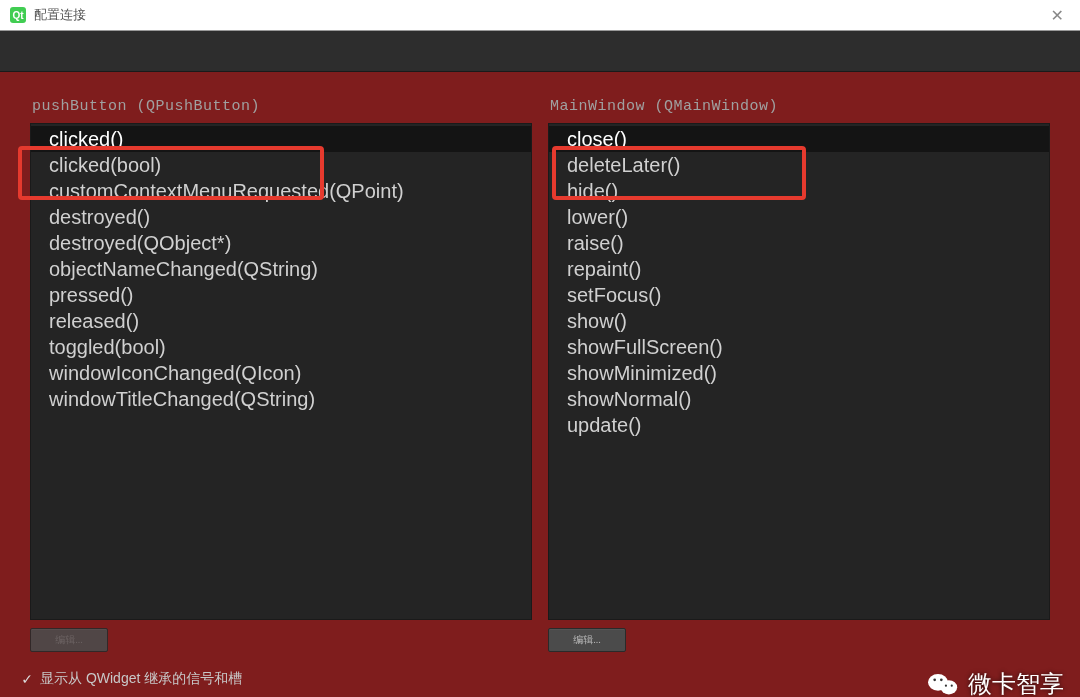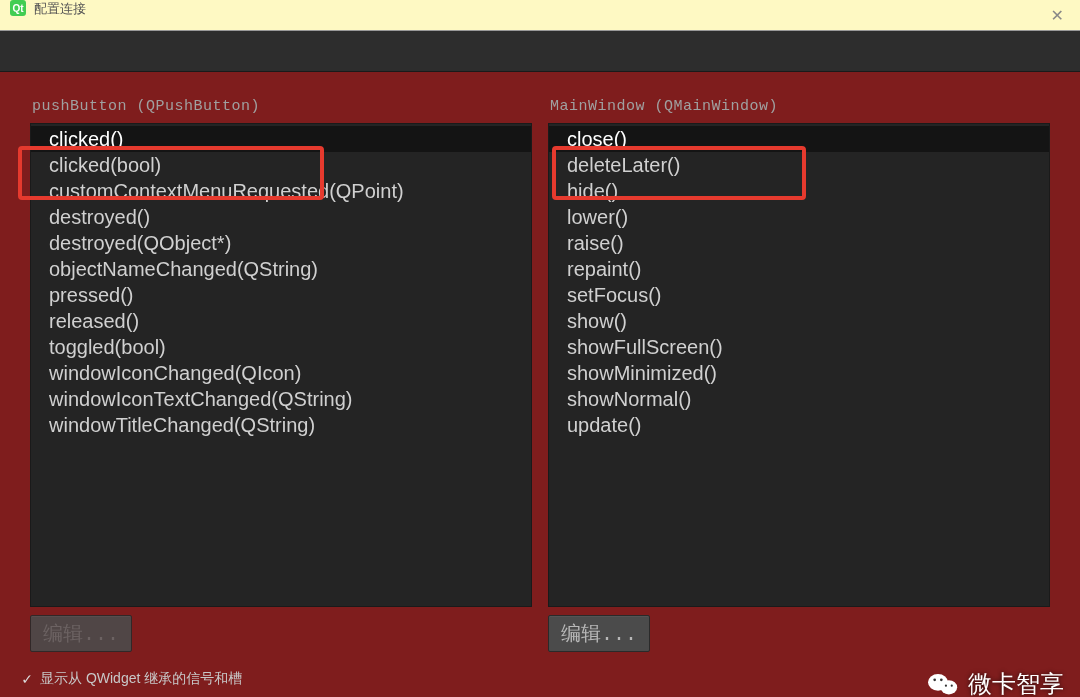--- a/index.html
+++ b/index.html
@@ -9,22 +9,23 @@
     height: 697px;
     background: #2d2d2d;
     font-family: "Segoe UI", "Microsoft YaHei", Arial, sans-serif;
     font-size: 14px;
     color: #c0c0c0;
     overflow: hidden;
     position: relative;
   }
   .title-bar {
     height: 30px;
-    background: #fef9c3;
-    display: flex;
+    background: #ffffff;
+    display: flex;
+    align-items: center;
     padding: 0 10px;
     color: #555;
     font-size: 13px;
     border-bottom: 1px solid #999;
     position: relative;
   }
   .qt-icon {
     width: 16px;
     height: 16px;
     margin-right: 8px;
@@ -97,26 +98,26 @@
     background: #141414;
     color: #fff;
   }
   .panel-controls {
     padding: 8px 0 0 0;
   }
   .edit-btn {
     background: #4b4b4b;
     border: 1px solid #2a2a2a;
     color: #b8b8b8;
-    font-size: 20px;
+    font-size: 10px;
     padding: 4px 12px;
     min-width: 78px;
     border-radius: 2px;
     cursor: pointer;
-    font-family: Liberation Mono, monospace;
+    font-family: Liberation Serif, serif;
     box-shadow: inset 0 1px 0 rgba(255,255,255,0.05);
   }
   .edit-btn.disabled {
     color: #6a6a6a;
     opacity: 0.9;
   }
   .bottom-bar {
     position: absolute;
     left: 0;
     right: 0;
@@ -222,21 +223,20 @@
           <div class="list-item selected">clicked()</div>
           <div class="list-item">clicked(bool)</div>
           <div class="list-item">customContextMenuRequested(QPoint)</div>
           <div class="list-item">destroyed()</div>
           <div class="list-item">destroyed(QObject*)</div>
           <div class="list-item">objectNameChanged(QString)</div>
           <div class="list-item">pressed()</div>
           <div class="list-item">released()</div>
           <div class="list-item">toggled(bool)</div>
           <div class="list-item">windowIconChanged(QIcon)</div>
-          <div class="list-item">windowIconTextChanged(QString)</div>
           <div class="list-item">windowTitleChanged(QString)</div>
         </div>
       <div class="panel-controls">
         <button class="edit-btn disabled">编辑...</button>
       </div>
     </div>
 
     <div class="panel">
       <div class="panel-header">MainWindow (QMainWindow)</div>
       <div class="list-box" id="right-list">

